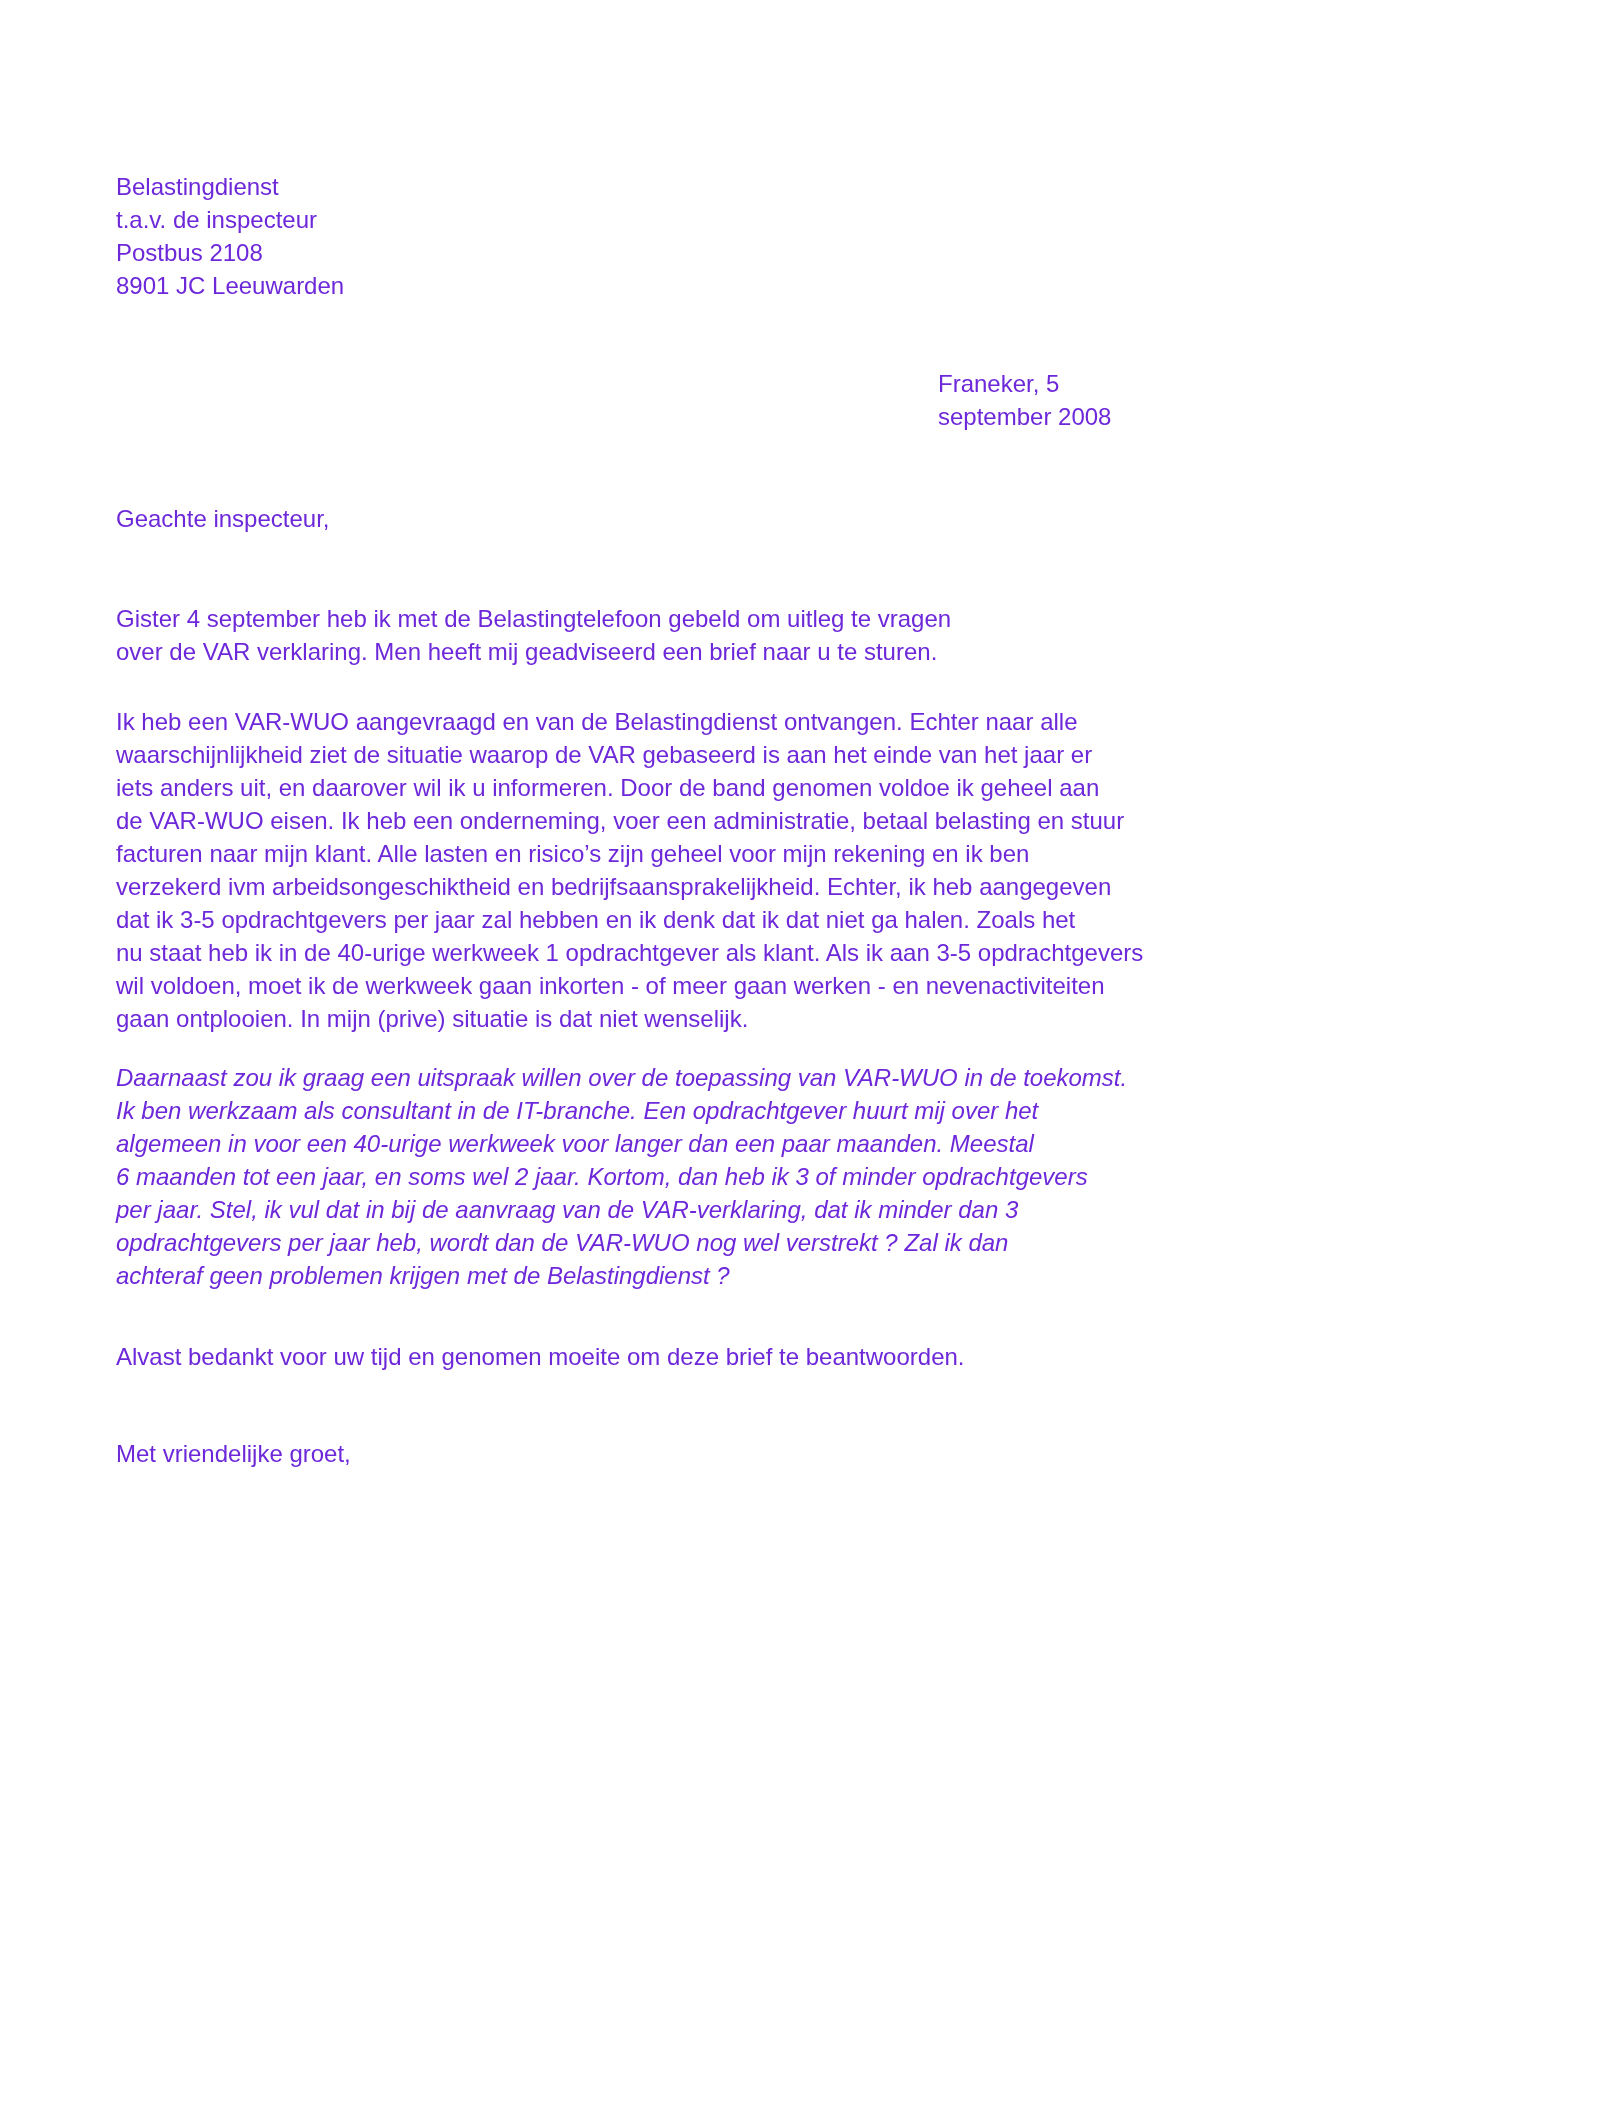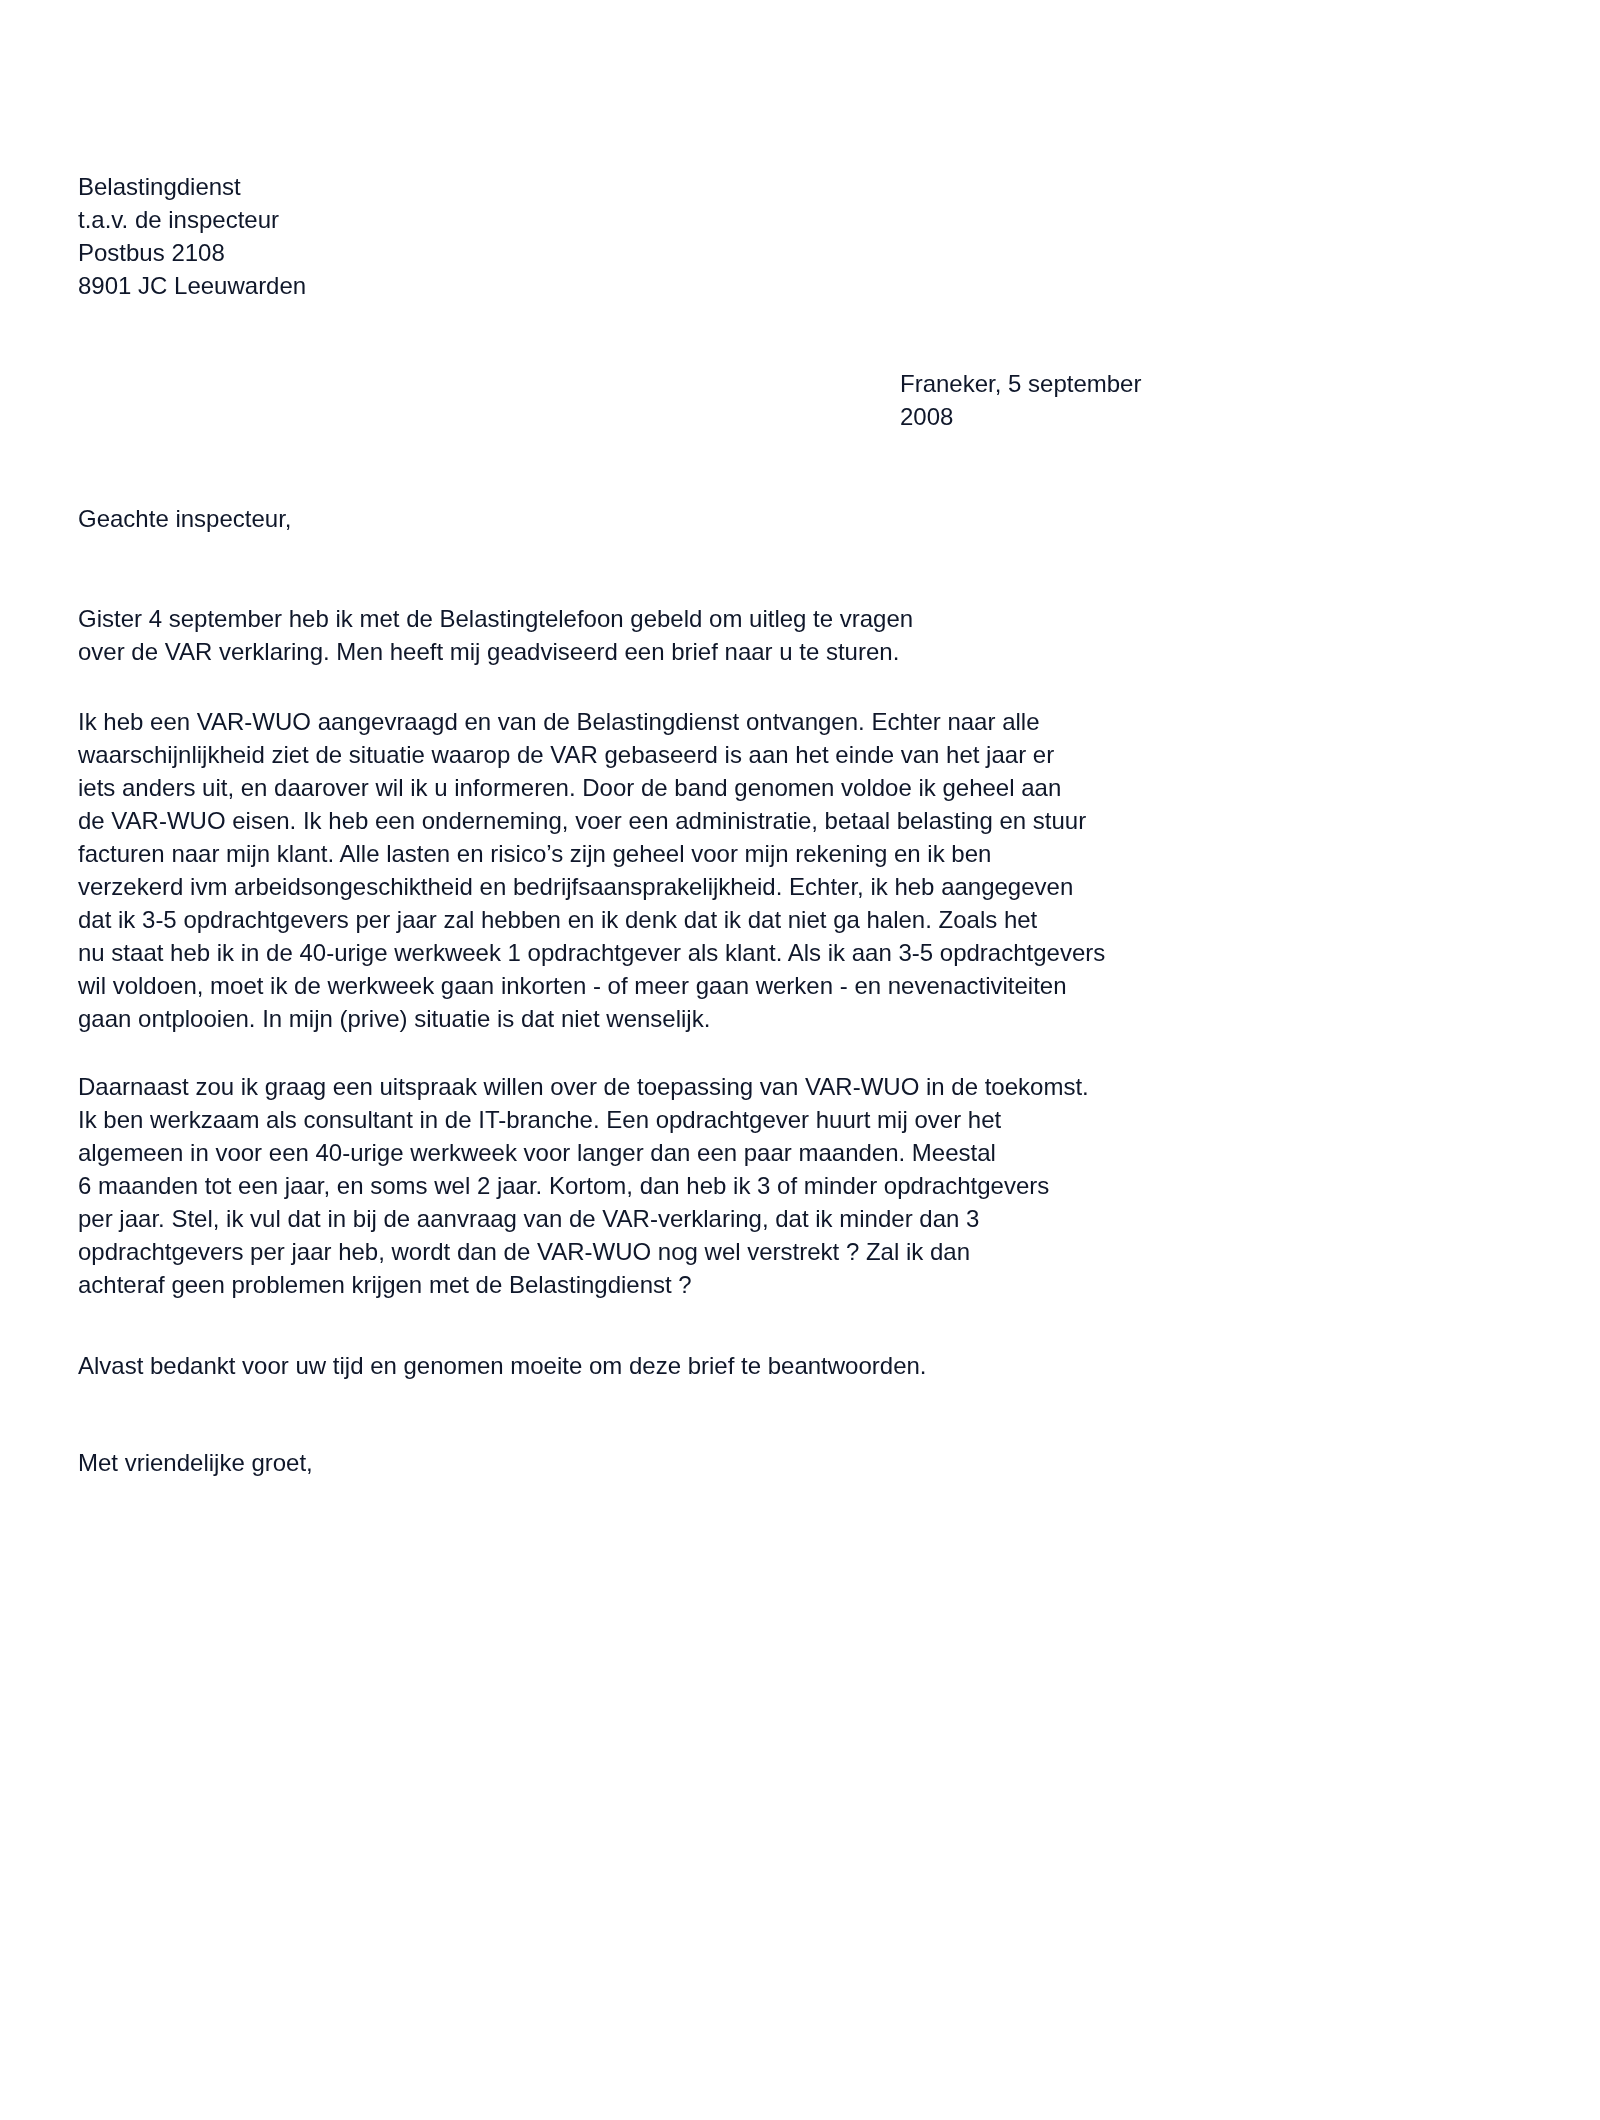--- a/index.html
+++ b/index.html
@@ -5,26 +5,26 @@
   html, body {
     margin: 0;
     padding: 0;
     background: #ffffff;
   }
   .page {
     position: relative;
     width: 1267px;
     height: 2120px;
     background: #ffffff;
-    color: #0f172a;
+    color: #6d28d9;
     font-family: "Liberation Sans", "DejaVu Sans", sans-serif;
     font-size: 24px;
     line-height: 33px;
     box-sizing: border-box;
-    padding: 170px 120px 0 78px;
+    padding: 170px 120px 0 116px;
     overflow: hidden;
   }
   .lines {
     white-space: pre-line;
   }
   .subject {
     margin-top: 73px;
   }
   .subject-text {
     margin-left: 21px;
@@ -32,21 +32,21 @@
   .dateline {
     margin-top: 65px;
     margin-left: 822px;
   }
   .salutation {
     margin-top: 69px;
   }
   .para-1 { margin-top: 67px; }
   .para-2 { margin-top: 37px; }
   .para-3 { margin-top: 39px; }
-  .para-4 { margin-top: 35px; }
+  .para-4 { margin-top: 26px; font-style: italic; }
   .para-5 { margin-top: 48px; }
   .closing { margin-top: 64px; }
   .signature { margin-top: 105px; }
 </style>
 </head>
 <body>
 
 <div class="page">
 
   <div class="lines recipient">Belastingdienst

